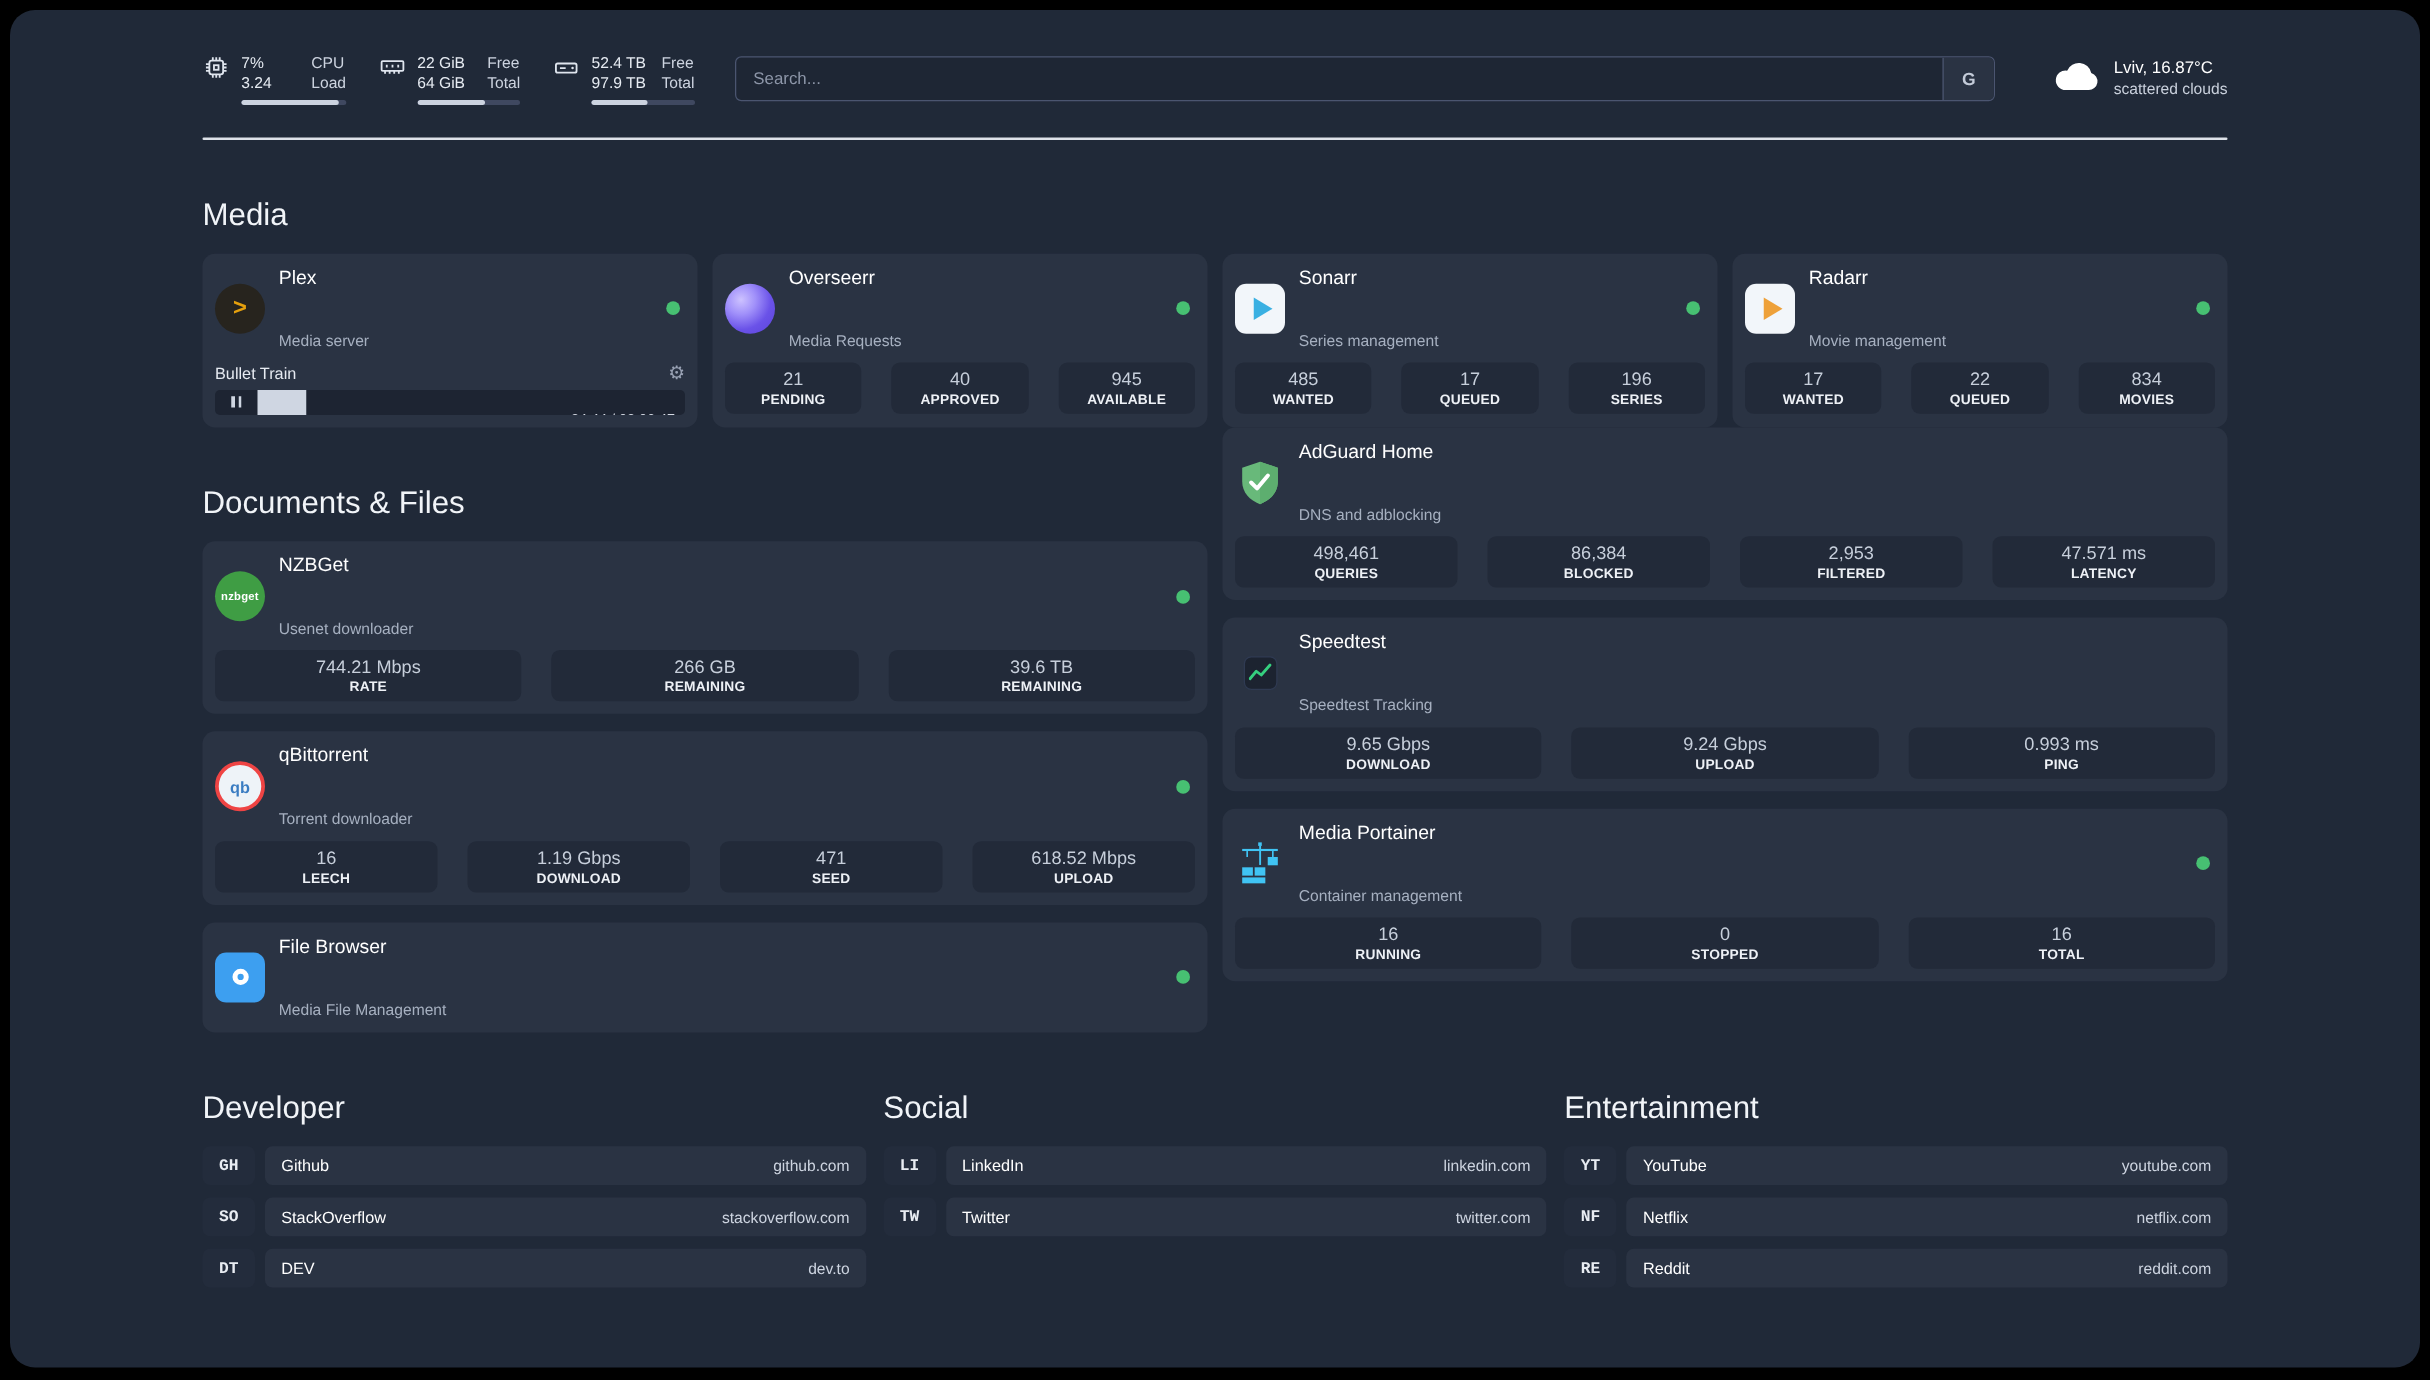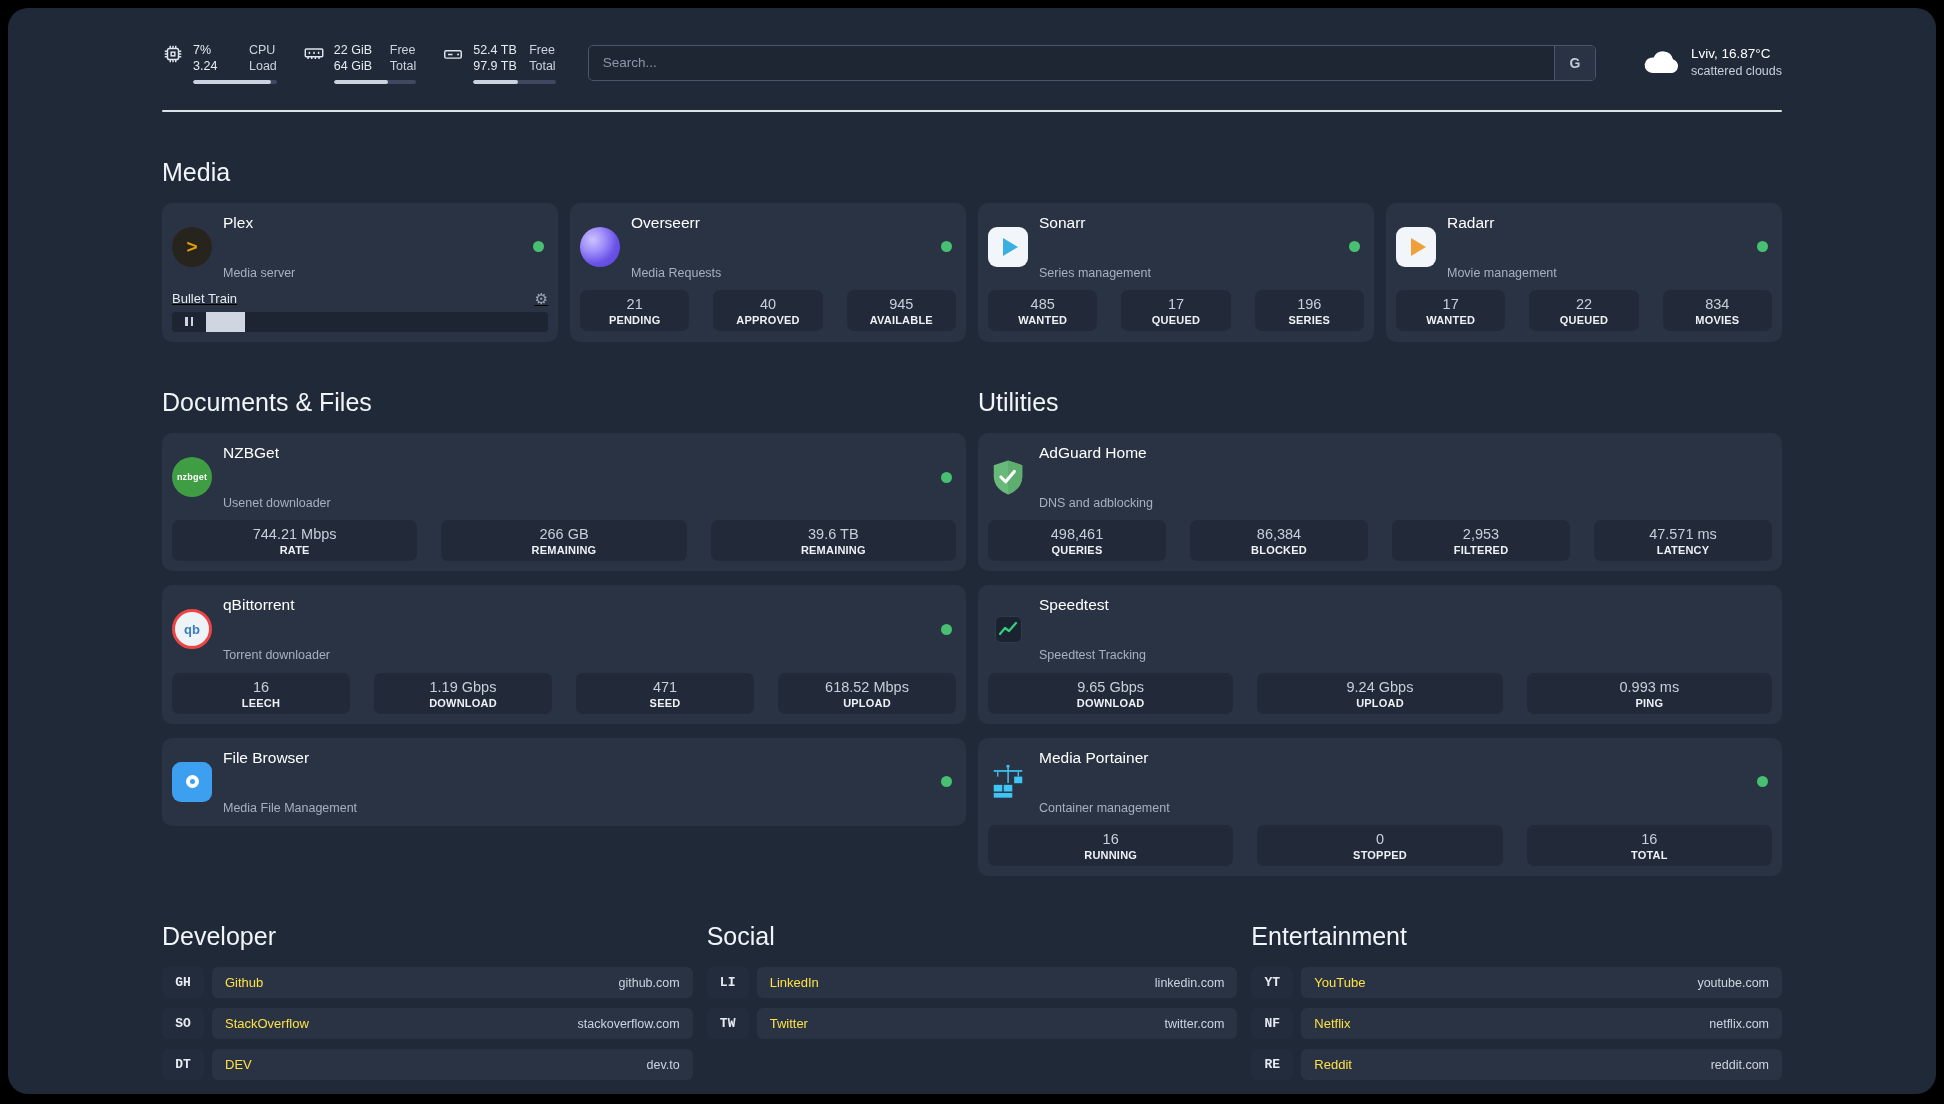--- a/index.html
+++ b/index.html
@@ -50,40 +50,40 @@
   .cname { font-size:15.5px; color:#fff; font-weight:500; }
   .cdesc { font-size:12.5px; color:#a6b0c0; }
   .dot { width:11px; height:11px; border-radius:50%; background:#47c072; margin:0 4px 0 auto; flex:none; }
   .statrow { display:flex; gap:24px; }
   .tile { flex:1; background:#222a39; border-radius:7px; text-align:center; padding:6px 4px 5px; }
   .tval { font-size:14.5px; color:#c7cfdb; }
   .tlab { font-size:11px; color:#eef1f6; font-weight:700; margin-top:2px; letter-spacing:.2px; }
 
   
   .nowplaying { display:flex; flex-direction:column; gap:6px; margin-top:1px; }
-  .nprow { display:flex; align-items:center;text-decoration:underline; }
+  .nprow { display:flex; align-items:center; }
   .nptitle { font-size:13px; color:#e6eaf1; }
   .gear { margin-left:auto; color:#99a2b4; font-size:15px; line-height:1; cursor:pointer; }
   .player { display:flex; align-items:center; background:#1d2432; border-radius:4px; height:20px; overflow:hidden; }
   .pausebtn { width:34px; display:flex; gap:3px; align-items:center; justify-content:center; align-self:stretch; cursor:pointer; }
   .pausebtn i { width:2.5px; height:9px; background:#cfd6e2; display:block; }
   .ptrack { flex:1; height:100%; position:relative; }
   .pfill { position:absolute; left:0; top:0; bottom:0; background:#cfd6e2; }
   .ptime { font-size:11.5px; color:#d5dae4; padding:0 8px; white-space:nowrap;margin-top:28px; }
 
   .twocol { display:grid; grid-template-columns:1fr 1fr; gap:0 12px; align-items:start; }
   .stack { display:flex; flex-direction:column; gap:14px; }
 
   
   .threecol { display:grid; grid-template-columns:1fr 1fr 1fr; gap:0 14px; align-items:start; }
   .bmrow { display:flex; gap:8px; margin-bottom:10px; height:31px; cursor:pointer; }
   .bmabbr { width:42px; background:#232c3c; border-radius:6px; display:flex; align-items:center;
     justify-content:center; font-size:13px; font-weight:600; color:#e8ecf2; flex:none;font-family:Liberation Mono, monospace; }
   .bmpill { flex:1; background:#2a3343; border-radius:6px; display:flex; align-items:center; padding:0 13px; }
-  .bmname { font-size:13px; color:#fde047; }
+  .bmname { font-size:13px; color:#ffffff; }
   .bmurl { margin-left:auto; font-size:12.5px; color:#cdd4e0; }
 
   
   .plex { background:#27241e; border-radius:50%; color:#e5a00d; font-weight:700; font-size:19px; }
   .overseerr { border-radius:50%;
     background:radial-gradient(circle at 32% 32%, #cdc2ff 0%, #a191fa 30%, #6a52e8 62%, #5a43d8 100%); }
   .sonarr,.radarr { background:#f2f6fa; border-radius:9px; }
   .tri { width:0; height:0; border-style:solid; border-width:9px 0 9px 15px; border-color:transparent; margin-left:4px; }
   .tri.blue { border-left-color:#3ab0e2; }
   .tri.amber { border-left-color:#eea13a; }
@@ -379,21 +379,20 @@
               <div class="cname">File Browser</div>
               <div class="cdesc">Media File Management</div>
             </div>
             <span class="dot"></span>
           </div>
         </div>
       </div>
     </div>
 
     <div>
-      <h2 class="sect">Utilities</h2>
       <div class="stack">
 
         <div class="card">
           <div class="chead">
             <div class="appicon">
               <svg viewBox="0 0 24 24" width="38" height="38">
                 <path d="M12 1.5l9 3v7c0 5.5-3.8 9.5-9 11.5-5.2-2-9-6-9-11.5v-7z" fill="#68b97a"></path>
                 <path d="M12 1.5l9 3v7c0 5.5-3.8 9.5-9 11.5z" fill="#5dae6f"></path>
                 <path d="M7.5 12l3 3 5.5-6.5" stroke="#fff" stroke-width="2" fill="none" stroke-linecap="round" stroke-linejoin="round"></path>
               </svg>

